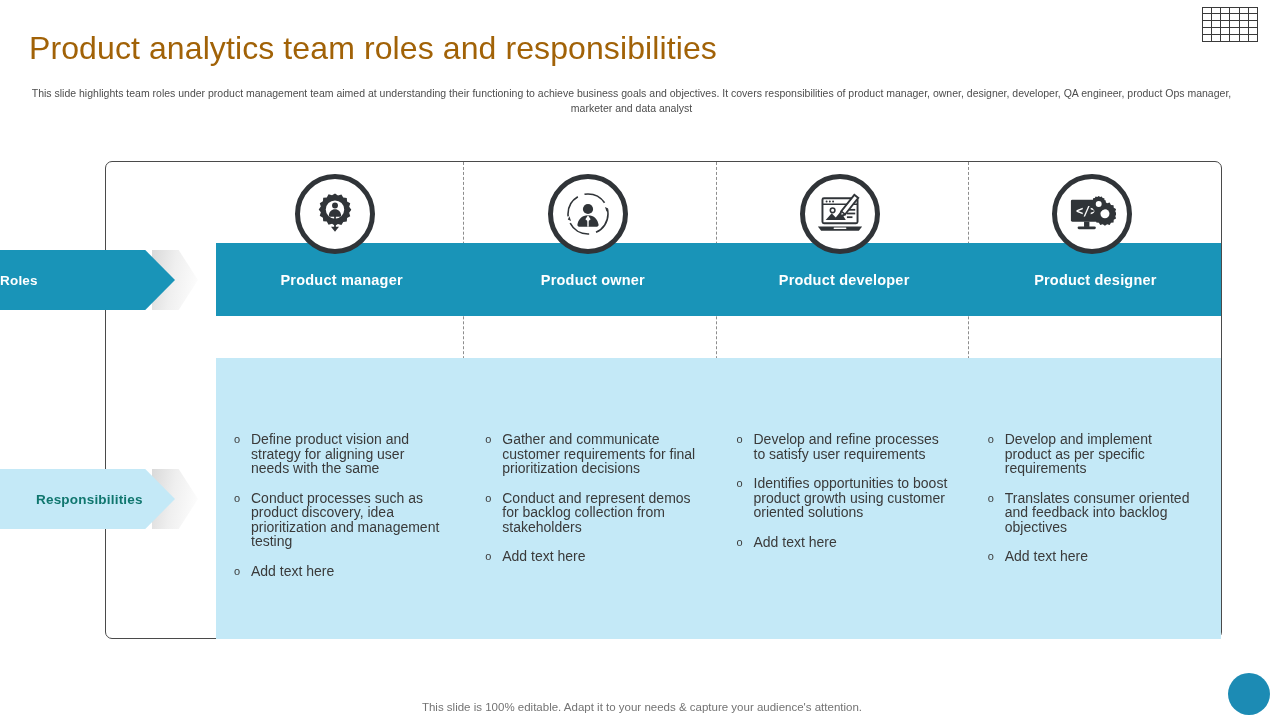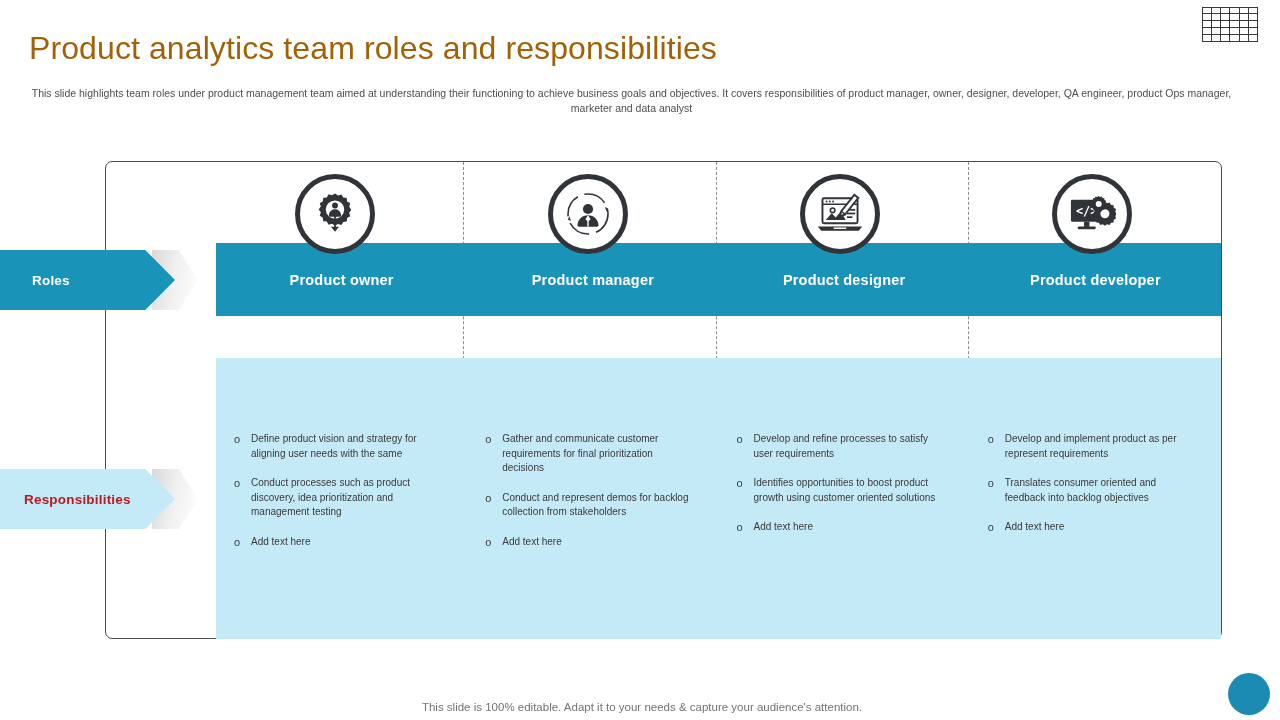--- a/index.html
+++ b/index.html
@@ -70,21 +70,21 @@
   }
   .bullet {
     display: flex; align-items: flex-start;
     margin-bottom: 15px;
   }
   .bullet .mk {
     flex: 0 0 auto; width: 17px;
     font-size: 11px; color: #3c3c3c; line-height: 14.5px;
   }
   .bullet .tx {
-    font-size: 10px; line-height: 14.5px; color: #3a3a3a;
+    font-size: 14px; line-height: 14.5px; color: #3a3a3a;
   }
 
   
   .iconwrap {
     position: absolute; top: 174px;
     width: 80px; height: 80px;
     border: 5px solid #303438; border-radius: 50%;
     background: #fff;
     display: flex; align-items: center; justify-content: center;
     z-index: 5;
@@ -101,27 +101,26 @@
     width: 46px; height: 60px;
     background: linear-gradient(100deg, #d9d9d9 0%, #efefef 45%, #ffffff 100%);
     clip-path: polygon(0 0, 58% 0, 100% 50%, 58% 100%, 0 100%);
     z-index: 1;
   }
   .tag .body {
     position: relative; z-index: 2;
     width: 175px; height: 60px;
     display: flex; align-items: center;
     clip-path: polygon(0 0, 83% 0, 100% 50%, 83% 100%, 0 100%);
-    padding-left: 32px;
     font-size: 13.5px; font-weight: bold; letter-spacing: .2px;
   }
   .tag-roles { top: 250px; }
   .tag-roles .body { background: #1994b8; color: #ffffff; }
   .tag-resp { top: 469px; }
-  .tag-resp .body { background: #c4e9f7; color: #b91c1c; padding-left: 24px; }
+  .tag-resp .body { background: #c4e9f7; color: #0f766e; padding-left: 36px; }
 
   
   .footer {
     position: absolute; left: 4px; right: 0; top: 701px;
     text-align: center; font-size: 11.5px; color: #737373;
   }
   .dot {
     position: absolute; right: 10px; bottom: 5px;
     width: 42px; height: 42px; border-radius: 50%;
     background: #1c8bb4;
@@ -168,24 +167,24 @@
   <h1 class="title">Product analytics team roles and responsibilities</h1>
   <p class="subtitle">This slide highlights team roles under product management team aimed at understanding their functioning to achieve business goals and objectives. It covers responsibilities of product manager, owner, designer, developer, QA engineer, product Ops manager, marketer and data analyst</p>
 
   <div class="panel">
     <div class="vsep" style="left:357px"></div>
     <div class="vsep" style="left:610px"></div>
     <div class="vsep" style="left:862px"></div>
   </div>
 
   <div class="band-head">
+    <div class="cell">Product manager</div>
     <div class="cell">Product owner</div>
-    <div class="cell">Product manager</div>
+    <div class="cell">Product developer</div>
     <div class="cell">Product designer</div>
-    <div class="cell">Product developer</div>
   </div>
 
   <div class="band-body">
 
     <div class="col">
       <div class="bullet">
         <span class="mk">o</span>
         <span class="tx">Define product vision and strategy for aligning user needs with the same</span>
       </div>
       <div class="bullet">
@@ -224,21 +223,21 @@
       </div>
       <div class="bullet">
         <span class="mk">o</span>
         <span class="tx">Add text here</span>
       </div>
     </div>
 
     <div class="col">
       <div class="bullet">
         <span class="mk">o</span>
-        <span class="tx">Develop and implement product as per represent requirements</span>
+        <span class="tx">Develop and implement product as per specific requirements</span>
       </div>
       <div class="bullet">
         <span class="mk">o</span>
         <span class="tx">Translates consumer oriented and feedback into backlog objectives</span>
       </div>
       <div class="bullet">
         <span class="mk">o</span>
         <span class="tx">Add text here</span>
       </div>
     </div>

